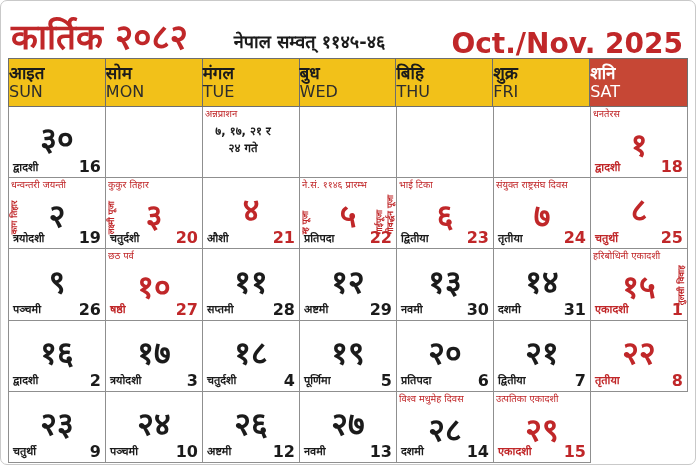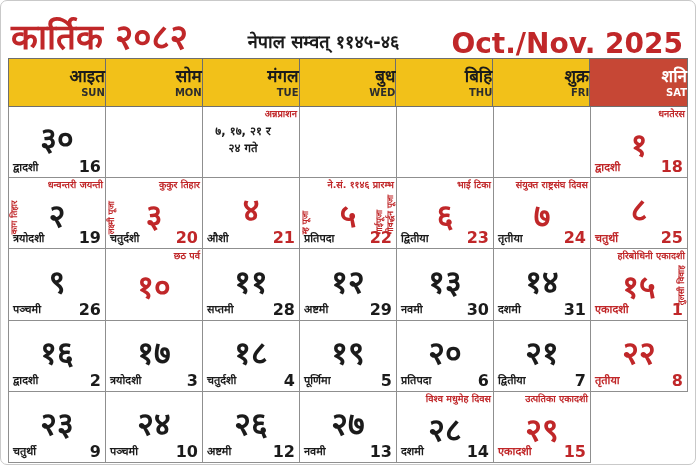--- a/index.html
+++ b/index.html
@@ -12,49 +12,49 @@
     font-family:"DejaVu Sans","Liberation Sans",sans-serif;color:var(--ink);
   }
   .frame{
     position:absolute;inset:0;display:flex;flex-direction:column;
     background:#fff;border:1px solid #c9c9c9;border-radius:7px;overflow:hidden;
     box-sizing:border-box;
   }
   
   .cal-header{height:57px;flex:0 0 57px;display:flex;align-items:flex-end;padding:0 12px 0 10px;box-sizing:border-box;border-radius:7px;}
   .month-title{font-size:35px;font-weight:800;color:var(--red);line-height:1;padding-bottom:3px;letter-spacing:0;}
-  .era-subtitle{font-size:18px;font-weight:700;color:var(--ink);margin-left:60px;padding-bottom:7px;line-height:1;}
+  .era-subtitle{font-size:18px;font-weight:700;color:var(--ink);margin-left:46px;padding-bottom:7px;line-height:1;}
   .en-title{margin-left:auto;font-size:28px;font-weight:800;color:var(--red);line-height:1;padding-bottom:0;}
   
   .mid{margin:0 7px;}
   .wrow{
     flex:0 0 49px;display:grid;grid-template-columns:repeat(7,1fr);
     background:var(--yellow);border:1px solid #6e6e6e;box-sizing:border-box;
   }
-  .wd{display:flex;flex-direction:column;align-items:flex-end;justify-content:center;border-right:1px solid #6e6e6e;line-height:1.15;}
+  .wd{display:flex;flex-direction:column;align-items:flex-start;justify-content:center;border-right:1px solid #6e6e6e;line-height:1.15;}
   .wd:last-child{border-right:none;}
   .wd-np{font-size:17px;font-weight:800;}
-  .wd-en{font-size:10px;font-weight:700;color:#2d2d2d;}
+  .wd-en{font-size:16px;font-weight:400;color:#2d2d2d;}
   .wd.sat{background:var(--satred);}
   .wd.sat .wd-np,.wd.sat .wd-en{color:#fff;}
   
   .grid{
     flex:1;display:grid;grid-template-columns:repeat(7,1fr);grid-template-rows:repeat(5,1fr);
     border-left:1px solid var(--bd);box-sizing:border-box;margin-bottom:1px;
   }
   .cell{position:relative;border-right:1px solid var(--bd);border-bottom:1px solid var(--bd);box-sizing:border-box;background:#fff;overflow:hidden;}
   .np{
     position:absolute;left:50%;top:46%;transform:translate(-50%,-50%);
     font-size:32px;font-weight:800;color:var(--ink);line-height:1;white-space:nowrap;
   }
   .np.shift{top:54%;}
   .np.red{color:var(--red);}
   .fest{
-    position:absolute;top:2px;left:2px;right:2px;text-align:right;
-    font-size:9.5px;font-weight:700;color:var(--red);line-height:1.15;white-space:nowrap;
+    position:absolute;top:2px;left:2px;right:2px;text-align:left;
+    font-size:9.5px;font-weight:400;color:var(--red);line-height:1.15;white-space:nowrap;
   }
   .note{position:absolute;top:16px;left:0;right:16px;text-align:center;font-size:11.5px;font-weight:700;color:var(--ink);line-height:1.5;}
   .bl{position:absolute;left:4px;right:4px;bottom:2px;display:flex;justify-content:space-between;align-items:center;}
   .tithi{font-size:11px;font-weight:600;color:var(--ink);line-height:1;}
   .tithi.red{color:var(--red);}
   .en{font-size:16px;font-weight:800;color:var(--ink);line-height:1;}
   .en.red{color:var(--red);}
   .vl,.vr{position:absolute;top:2px;bottom:14px;display:flex;flex-direction:row;gap:1px;}
   .vl{left:1px;}
   .vr{right:1px;}
@@ -199,20 +199,24 @@
       <div class="cell">
         <div class="np">९</div>
         <div class="bl">
           <div class="tithi">पञ्चमी</div>
           <div class="en">26</div>
         </div>
       </div>
       <div class="cell">
         <div class="fest">छठ पर्व</div>
         <div class="np red shift">१०</div>
+        <div class="bl">
+          <div class="tithi red">षष्ठी</div>
+          <div class="en red">27</div>
+        </div>
       </div>
       <div class="cell">
         <div class="np">११</div>
         <div class="bl">
           <div class="tithi">सप्तमी</div>
           <div class="en">28</div>
         </div>
       </div>
       <div class="cell">
         <div class="np">१२</div>

